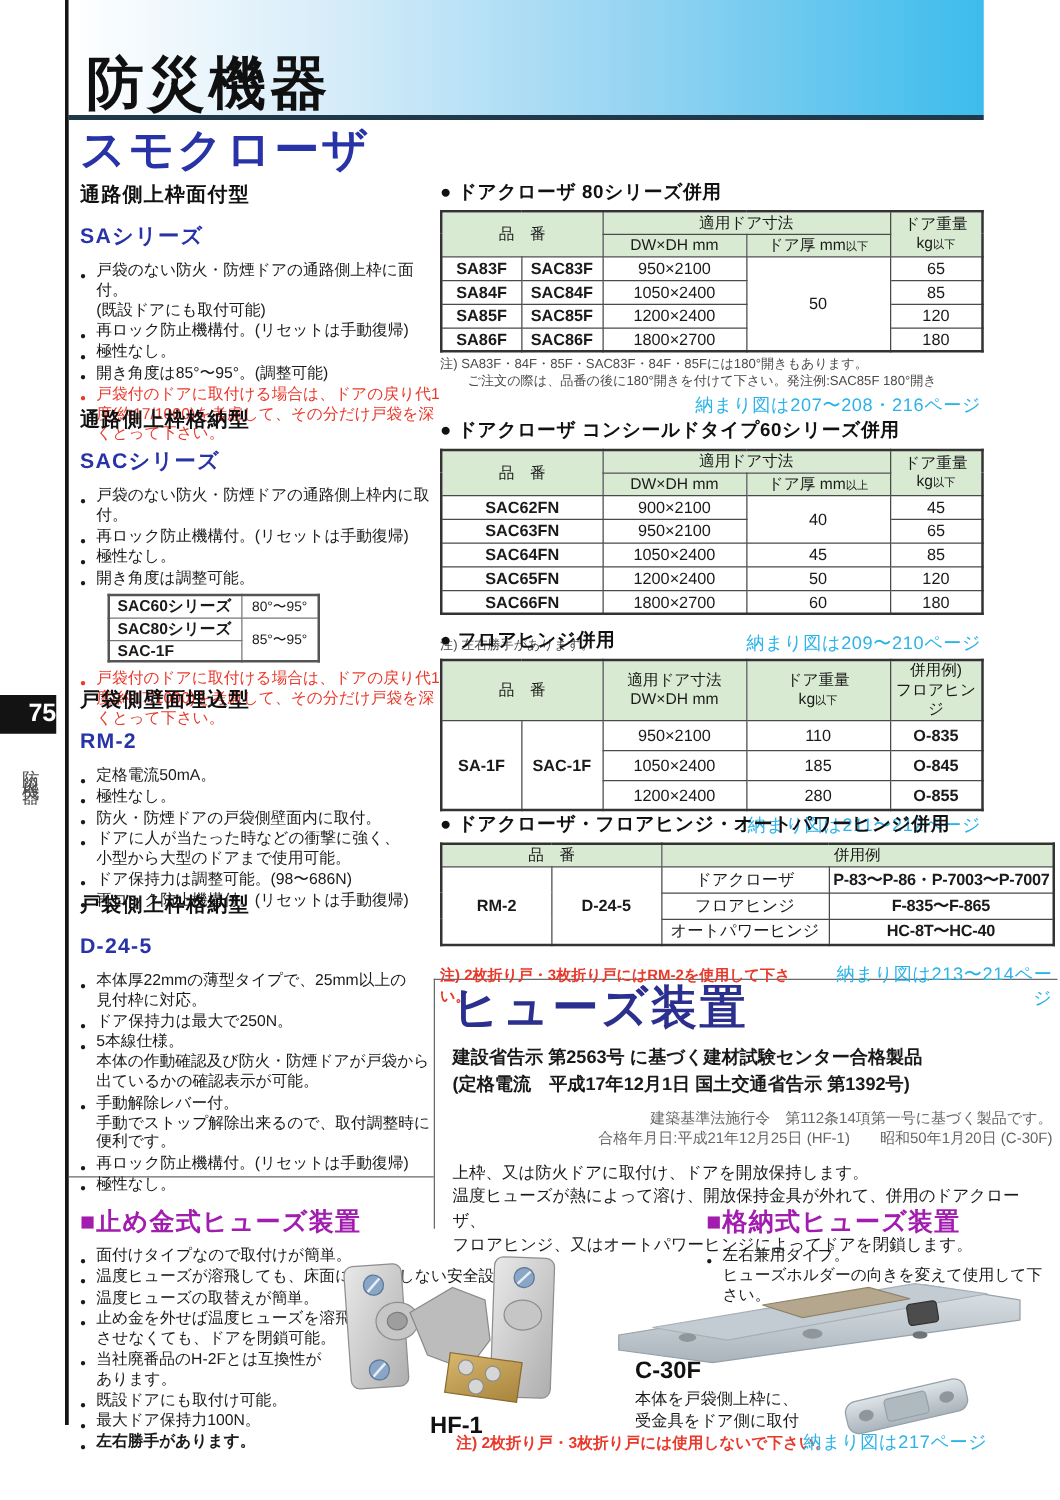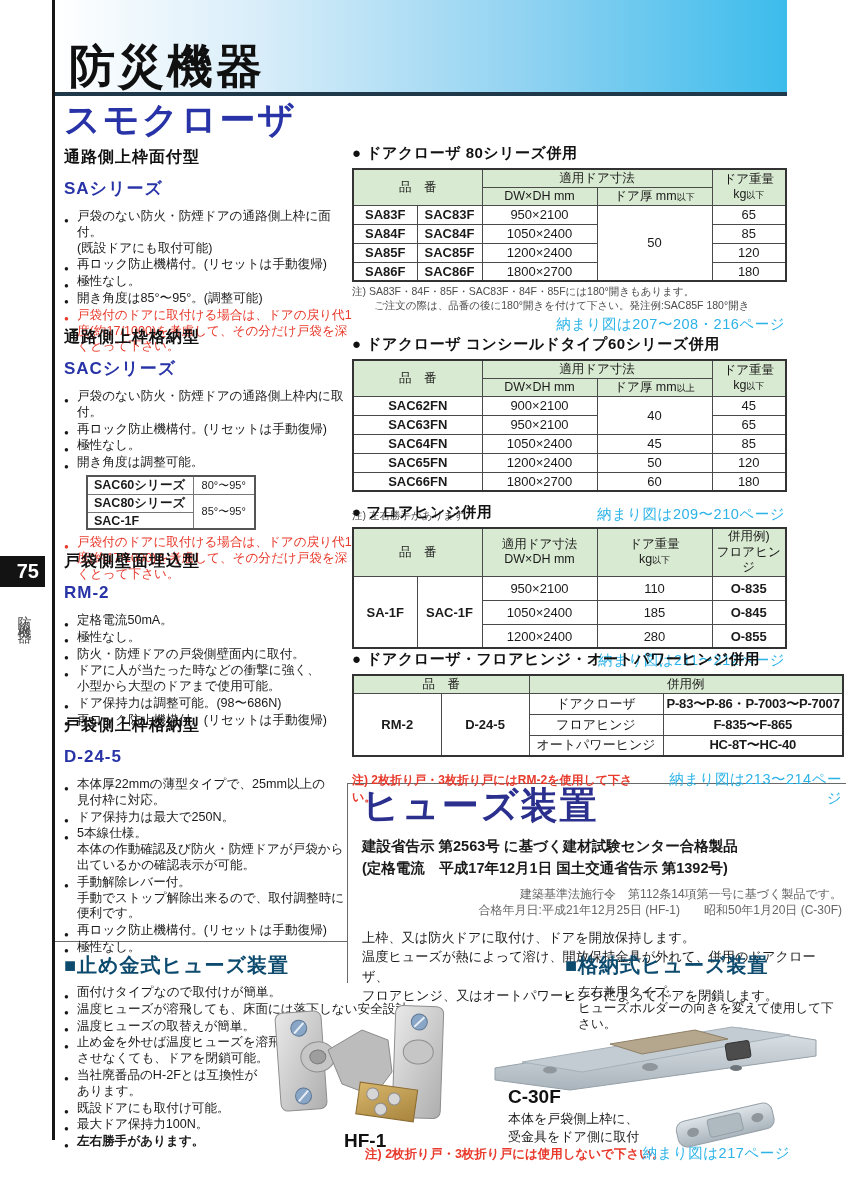--- a/index.html
+++ b/index.html
@@ -13,21 +13,21 @@
   .rule-v{left:52px;top:0;width:3px;height:1140px;background:#161616;}
   .banner{
     left:55px;top:0;width:732px;height:92px;
     background:linear-gradient(90deg,#ffffff 0%,#d8edf9 28%,#8fd2f1 65%,#3cbcec 100%);
     border-bottom:4px solid #20394a;
   }
   .banner h1{position:absolute;left:14px;bottom:3px;margin:0;font-size:46px;line-height:1;
     font-weight:800;color:#101010;letter-spacing:3px;}
   .page-tab{left:0;top:556px;width:45px;height:31px;background:#131313;color:#fff;
     font-size:20px;font-weight:bold;display:flex;align-items:center;justify-content:flex-end;
-    padding-right:6px;box-sizing:border-box;}
+    box-sizing:border-box;}
   .side-label{left:16px;top:604px;writing-mode:vertical-rl;font-size:14px;color:#4d4d4d;letter-spacing:5px;}
   .sep-h-right{left:347px;top:783px;width:499px;height:1px;background:#6a6a6a;}
   .sep-v{left:347px;top:783px;width:1px;height:200px;background:#6a6a6a;}
   .sep-h-left{left:55px;top:941px;width:292px;height:1px;background:#6a6a6a;}
   
   .col-left{left:64px;top:100px;width:288px;height:860px;}
   .main-title{margin:0;font-size:36px;font-weight:800;color:#2733a6;letter-spacing:2px;line-height:1.1;}
   .sec{position:absolute;left:0;width:288px;}
   .sec-sa{top:48px;} .sec-sac{top:228px;} .sec-rm2{top:452px;} .sec-d245{top:616px;}
   .type{margin:0;font-size:16px;font-weight:bold;letter-spacing:1px;line-height:18px;color:#111;}
@@ -61,21 +61,21 @@
   .noterow .note{margin-top:0;}
   .noterow .link{margin-top:11px;}
   .rednote{color:#e8392b;font-size:12px;font-weight:bold;}
   
   .fuse{left:362px;top:786px;width:480px;}
   .fuse-title{margin:0 0 9px;font-size:37px;font-weight:700;color:#2b2f8d;letter-spacing:2px;line-height:1.1;}
   .fb{margin:0 0 8px;font-size:14.5px;font-weight:bold;line-height:1.38;white-space:pre-line;}
   .fg{margin:0 0 9px;font-size:12px;color:#666;line-height:1.4;white-space:pre-line;text-align:right;}
   .fbody{margin:0;font-size:13.2px;line-height:1.45;white-space:pre-line;}
   
-  .bheading{margin:0 0 6px;font-size:20px;font-weight:800;color:#0c4a6e;letter-spacing:1px;}
+  .bheading{margin:12px 0 6px;font-size:20px;font-weight:800;color:#a21caf;letter-spacing:1px;}
   .bot-left{left:64px;top:952px;width:402px;height:200px;}
   .bot-left ul.bl li.narrow{width:225px;}
   .photo-hf1{position:absolute;left:198px;top:48px;}
   .prod-label{position:absolute;font-size:19px;font-weight:800;color:#111;}
   .hf1-label{left:280px;top:178px;}
   .bl-note{left:365px;top:1146px;color:#e8392b;font-size:12.5px;font-weight:bold;}
   .bot-right{left:490px;top:952px;width:345px;height:200px;}
   .bot-right .bheading{margin-left:75px;}
   .bot-right ul.bl{margin-left:75px;width:280px;}
   .photo-c30f{position:absolute;left:0;top:60px;}

